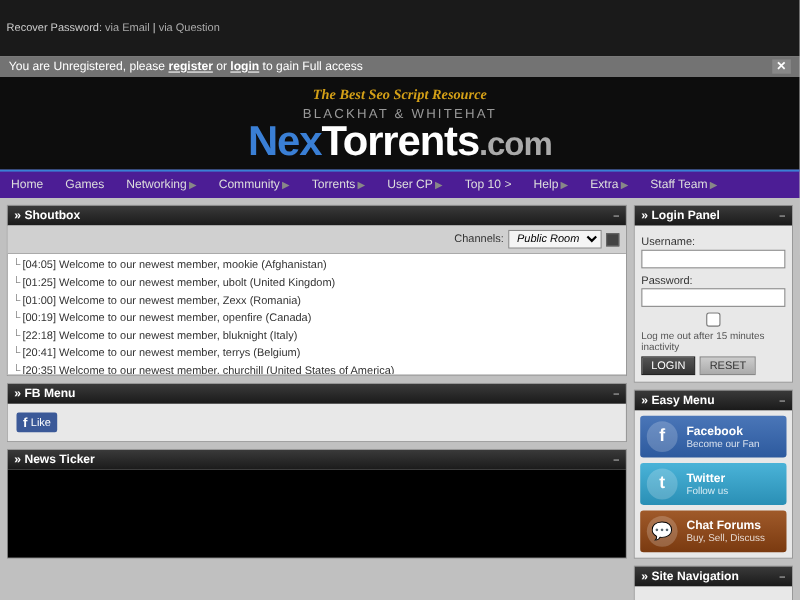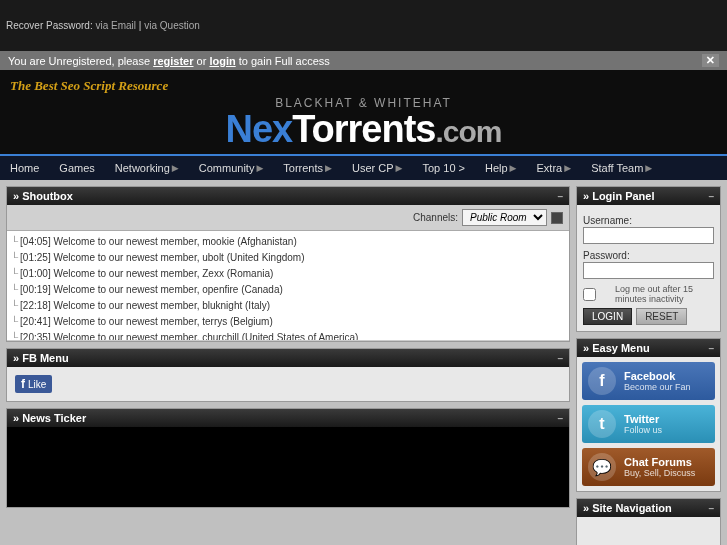--- a/index.html
+++ b/index.html
@@ -7,29 +7,29 @@
 
     
     #top-bar { background: #1a1a1a; color: #ccc; font-size: 10px; padding: 20px 6px; display: flex; justify-content: space-between; align-items: center; }
     #top-bar a { color: #aaa; text-decoration: none; }
     #notification-bar { background: #737373; color: #fff; font-size: 11px; padding: 3px 8px; display: flex; align-items: flex-end; justify-content: space-between; }
     #notification-bar a { color: #fff; font-weight: bold; text-decoration: underline; }
     #notif-close { background: #888; color: #fff; border: none; cursor: pointer; padding: 0 4px; font-size: 11px; font-weight: bold; }
 
     
     #header { background: #0d0d0d; padding: 8px 10px 6px 10px; position: relative; }
-    #header .tagline { color: #d4a017; font-style: italic; font-size: 13px; font-weight: bold; text-align: left; font-family: Georgia, serif; }
+    #header .tagline { color: #d4a017; font-style: italic; font-size: 13px; font-weight: bold; text-align: center; font-family: Georgia, serif; }
     #site-title { color: #fff; font-size: 38px; font-weight: bold; font-family: Impact, Arial, sans-serif; text-align: center; letter-spacing: -1px; line-height: 1; }
     #site-title span.nex { color: #3a7fd5; }
     #site-title span.torrents { color: #fff; }
     #site-title span.com { color: #aaa; font-size: 30px; }
     #sub-tagline { color: #999; font-size: 12px; text-align: center; letter-spacing: 2px; font-family: Arial; margin-top: 2px; }
 
     
-    #nav { background: #0f172a; border-top: 2px solid #3a7fd5; padding: 0; display: flex; align-items: stretch; }
+    #nav { background: #4c1d95; border-top: 2px solid #3a7fd5; padding: 0; display: flex; align-items: stretch; }
     #nav a { color: #ddd; text-decoration: none; padding: 6px 10px; font-size: 11px; display: flex; align-items: center; gap: 2px; white-space: nowrap; }
     #nav a .arrow { font-size: 9px; color: #888; }
 
     
     #main-wrap { display: flex; gap: 6px; padding: 6px; background: #c0c0c0; }
     #left-col { flex: 1; display: flex; flex-direction: column; gap: 6px; }
     #right-col { width: 145px; display: flex; flex-direction: column; gap: 6px; }
 
     
     .panel { background: #e8e8e8; border: 1px solid #999; }
@@ -52,21 +52,21 @@
     #fb-icon { color: #fff; font-weight: bold; font-size: 12px; }
     #fb-count { color: #333; font-size: 11px; }
 
     
     #news-ticker .panel-body { padding: 0; background: #000; height: 80px; }
 
     
     #login-panel .panel-body { padding: 6px; }
     #login-panel label { display: block; font-size: 10px; color: #333; margin-bottom: 1px; margin-top: 4px; }
     #login-panel input[type=text], #login-panel input[type=password] { width: 100%; font-size: 10px; padding: 2px 3px; border: 1px solid #888; margin-bottom: 2px; }
-    #login-panel .remember-row { display: flex; align-items: center; gap: 19px; font-size: 9px; color: #555; margin: 3px 0; }
+    #login-panel .remember-row { display: flex; align-items: center; gap: 3px; font-size: 9px; color: #555; margin: 3px 0; flex-direction: column; }
     #login-panel .btn-row { display: flex; gap: 4px; margin-top: 4px; }
     #login-btn { background: linear-gradient(to bottom, #555, #333); color: #fff; border: 1px solid #222; font-size: 10px; padding: 2px 8px; cursor: pointer; }
     #reset-btn { background: linear-gradient(to bottom, #ccc, #aaa); color: #333; border: 1px solid #888; font-size: 10px; padding: 2px 8px; cursor: pointer; }
 
     
     #easy-menu .panel-body { padding: 5px; display: flex; flex-direction: column; gap: 5px; }
     .easy-item { display: flex; align-items: center; gap: 8px; padding: 5px 6px; border-radius: 3px; cursor: pointer; color: #fff; font-size: 10px; font-weight: bold; }
     .easy-item .easy-icon { width: 28px; height: 28px; border-radius: 50%; display: flex; align-items: center; justify-content: center; font-size: 16px; font-weight: bold; flex-shrink: 0; }
     .easy-item .easy-text { display: flex; flex-direction: column; }
     .easy-item .easy-title { font-size: 11px; font-weight: bold; }

